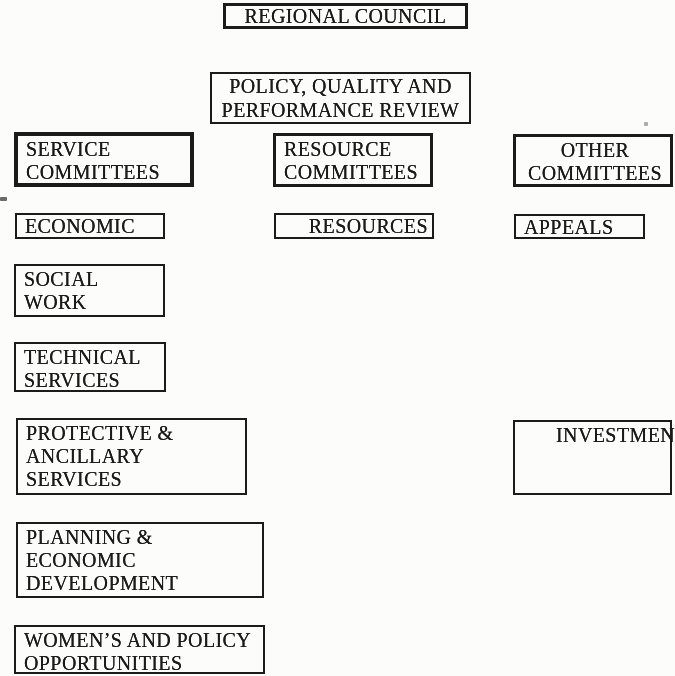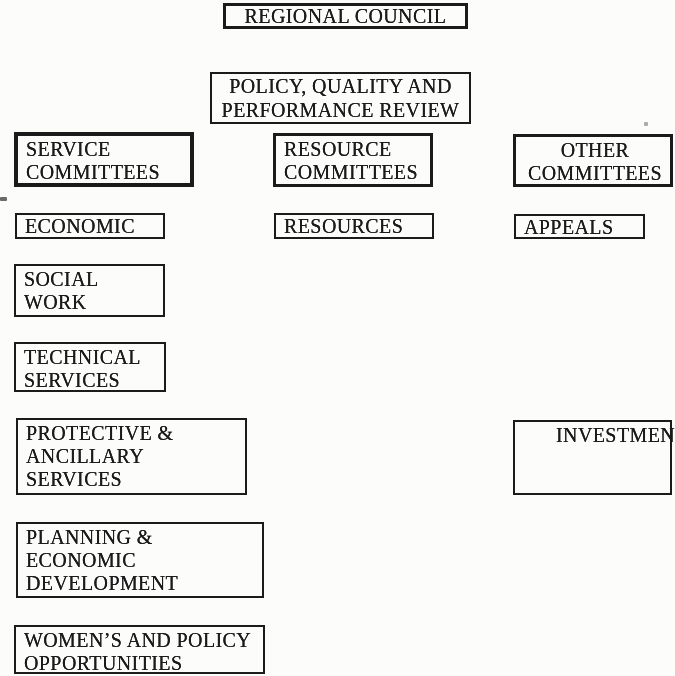--- a/index.html
+++ b/index.html
@@ -73,21 +73,21 @@
 ANCILLARY
 SERVICES</div>
 
   <div class="box" style="left:16px; top:522px; width:248px; height:76px;">PLANNING &amp;
 ECONOMIC
 DEVELOPMENT</div>
 
   <div class="box" style="left:14px; top:625px; width:251px; height:49px;">WOMEN’S AND POLICY
 OPPORTUNITIES</div>
 
-  <div class="box single" style="left:274px; top:213px; width:160px; height:26px;">RESOURCES</div>
+  <div class="box single" style="left:274px; top:213px; width:160px; height:26px;text-align:right;">RESOURCES</div>
 
   <div class="box single" style="left:514px; top:214px; width:131px; height:25px;">APPEALS</div>
 
 
   <div class="box" style="left:513px; top:420px; width:159px; height:75px;padding-left:41px;">INVESTMENT</div>
 
   <div class="speck" style="left:0; top:197px; width:7px; height:4px;"></div>
   <div class="speck" style="left:644px; top:122px; width:4px; height:4px; opacity:.55;"></div>
 
 </div>

